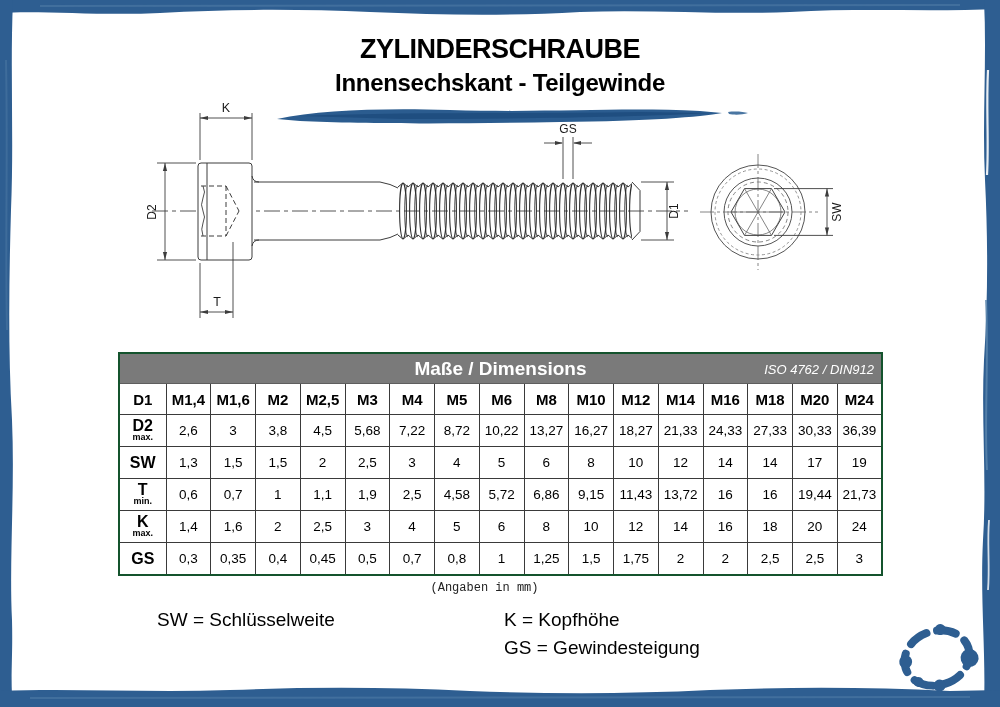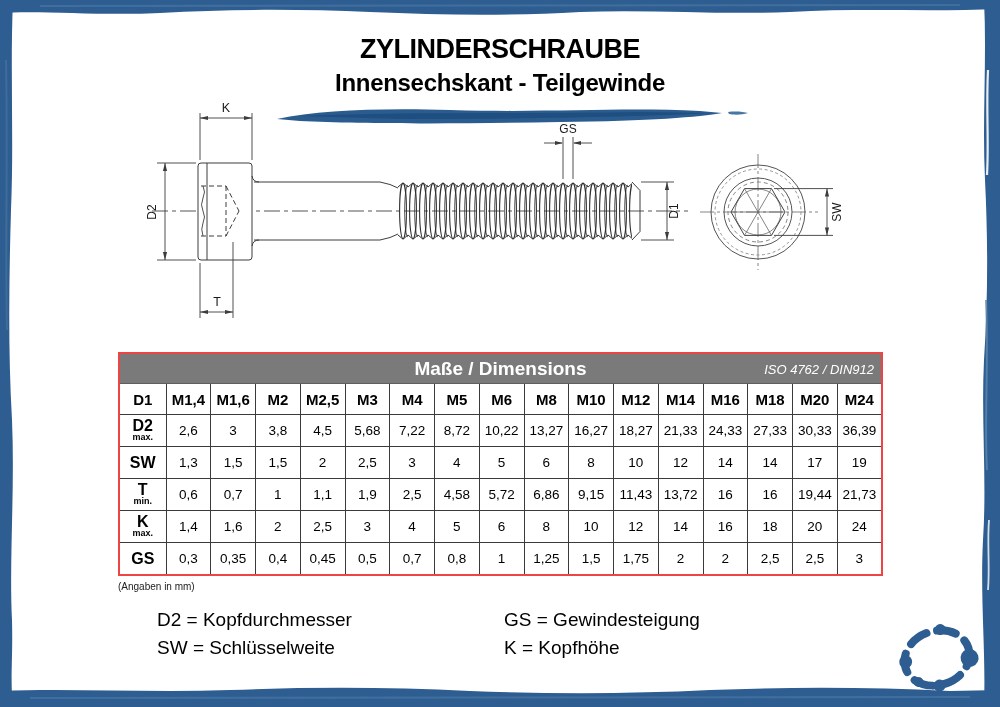--- a/index.html
+++ b/index.html
@@ -7,31 +7,31 @@
          font-family:"Liberation Sans",sans-serif;color:#000;}
   svg{display:block;}
   .abs{position:absolute;}
 
   
   .title1{top:34px;left:0;width:100%;text-align:center;font-size:27px;font-weight:700;letter-spacing:-0.5px;}
   .title2{top:69px;left:0;width:100%;text-align:center;font-size:24px;font-weight:700;letter-spacing:-0.3px;}
 
   
   .tbl-wrap{left:118px;top:352px;width:765px;}
-  table{border-collapse:collapse;table-layout:fixed;width:765px;border:2px solid #ef4444;background:#fff;}
+  table{border-collapse:collapse;table-layout:fixed;width:765px;border:2px solid #14532d;background:#fff;}
   th,td{border:1px solid #3a3a3a;text-align:center;vertical-align:middle;padding:0;}
   tr.gray th{background:#7a7a7a;color:#fff;border:1px solid #5e5e5e;height:29px;position:relative;}
   .hd-title{position:absolute;left:0;right:0;top:4px;text-align:center;font-size:19px;font-weight:700;}
   .hd-std{position:absolute;right:7px;top:8px;font-size:13px;font-weight:400;font-style:italic;}
   tr.cols th{height:30px;font-size:15px;font-weight:700;background:#fff;}
   tr.data td{height:31px;font-size:13.5px;}
   tr.data th{height:31px;background:#fff;}
   .rowlabel{display:block;font-size:16px;font-weight:700;line-height:14px;}
   .sublabel{display:block;font-size:9px;font-weight:700;line-height:9px;text-align:center;}
-  .footnote{text-align:left;padding:5px 32px 0 0;font-size:10px;color:#222;}
+  .footnote{text-align:center;padding:5px 32px 0 0;font-size:12px;color:#222;font-family:Liberation Mono, monospace;}
 
   
   .legend{top:606px;font-size:19px;line-height:28px;font-weight:400;}
   .legend-left{left:157px;}
   .legend-right{left:504px;}
   .legend div{white-space:nowrap;}
 
   .frame{left:0;top:0;pointer-events:none;}
   .drawing{left:0;top:0;}
   text{font-family:"Liberation Sans",sans-serif;}
@@ -281,26 +281,25 @@
             <td>2,5</td>
             <td>2,5</td>
             <td>3</td>
           </tr>
         </tbody>
     </table>
     <div class="footnote">(Angaben in mm)</div>
   </div>
 
   <div class="abs legend legend-left">
-    <div>D2 = Kopfdurchmesser</div>
     <div>SW = Schlüsselweite</div>
   </div>
   <div class="abs legend legend-right">
+    <div>K = Kopfhöhe</div>
     <div>GS = Gewindesteigung</div>
-    <div>K = Kopfhöhe</div>
   </div>
 
   <svg class="abs frame" width="1000" height="707" viewBox="0 0 1000 707">
     <g fill="#2e5e91" stroke="none">
       <path d="M0,0 H1000 V9 C930,12 860,8 790,12 C720,15 650,9 580,12 C510,16 440,15 370,12 C300,9 230,9 160,13 C100,16 40,10 0,13 Z"></path>
       <path d="M0,0 H13 C10,70 14,140 11,210 C9,280 8,350 12,420 C15,490 9,560 12,620 C13,660 10,680 13,707 H0 Z"></path>
       <path d="M1000,0 H984 C987,60 982,120 985,180 C988,240 988,300 984,360 C981,420 987,480 983,540 C980,600 986,650 984,707 H1000 Z"></path>
       <path d="M0,707 V691 C70,688 150,693 230,690 C310,687 390,687 470,691 C550,694 630,694 710,690 C790,687 870,687 950,691 L1000,690 V707 Z"></path>
     </g>
     <g fill="none">

